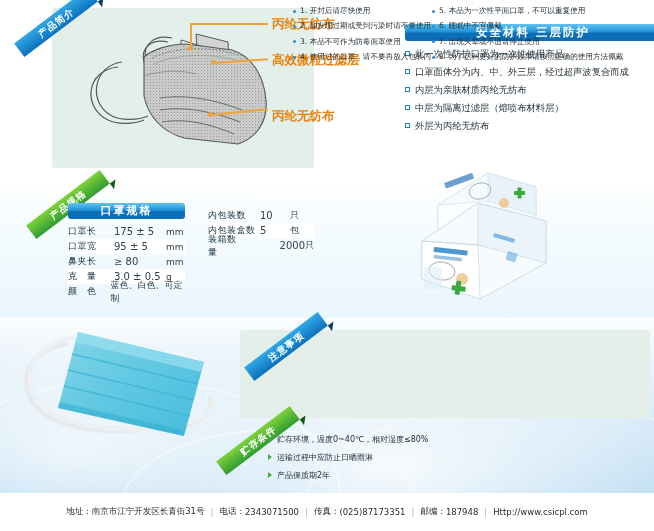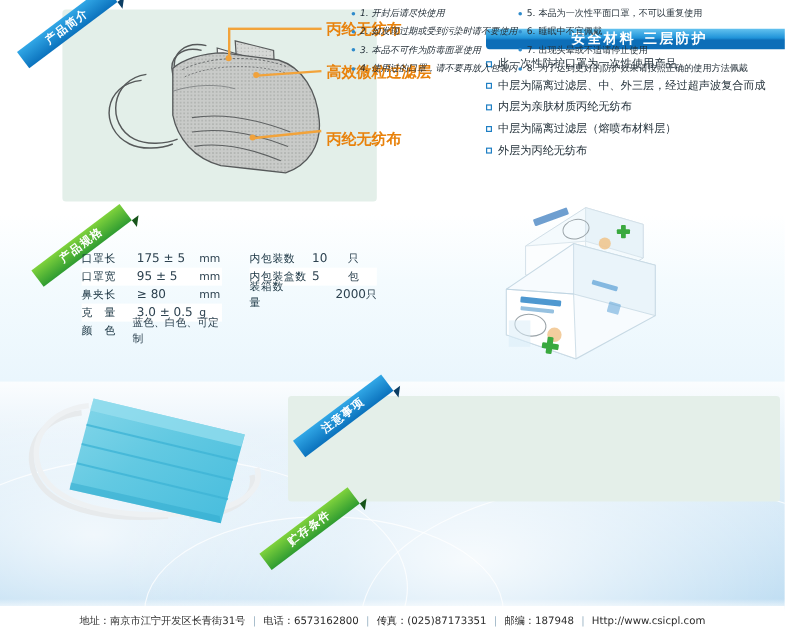--- a/index.html
+++ b/index.html
@@ -119,21 +119,21 @@
     white-space: nowrap;
   }
   .tri-bullet {
     width: 0; height: 0; margin-top: 2px; flex: 0 0 auto;
     border-left: 4px solid #4aa64d;
     border-top: 3px solid transparent;
     border-bottom: 3px solid transparent;
   }
   
   #footer {
-    position: absolute; left: 0; bottom: 0; width: 654px; height: 26px;
+    position: absolute; left: 0; bottom: 0; width: 654px; height: 38px;
     background: #ffffff;
     display: flex; align-items: center; justify-content: center;
   }
   #footer-line { display: flex; align-items: center; font-size: 8.5px; color: #2b2b2b; }
   .foot-sep { color: #9bb4c4; margin: 0 6px; }
   
   #boxes-photo { position: absolute; left: 418px; top: 163px; width: 186px; height: 142px; }
   #mask-photo { position: absolute; left: 8px; top: 318px; width: 232px; height: 132px; }
 </style>
 </head>
@@ -198,41 +198,42 @@
   <div class="ribbon blue" style="left:10px;top:14px;">产品简介</div>
 
   <div id="safety-panel">
     <div id="safety-title" class="bar-title">安全材料  三层防护</div>
     <div class="safety-item">
       <span class="sq-bullet"></span>
       <span>此一次性防护口罩为一次性使用产品</span>
     </div>
     <div class="safety-item">
       <span class="sq-bullet"></span>
-      <span>中层为隔离过滤层、中、外三层，经过超声波复合而成</span>
+      <span>口罩面体分为内、中、外三层，经过超声波复合而成</span>
     </div>
     <div class="safety-item">
       <span class="sq-bullet"></span>
       <span>内层为亲肤材质丙纶无纺布</span>
     </div>
     <div class="safety-item">
       <span class="sq-bullet"></span>
       <span>中层为隔离过滤层（熔喷布材料层）</span>
     </div>
     <div class="safety-item">
       <span class="sq-bullet"></span>
       <span>外层为丙纶无纺布</span>
     </div>
   </div>
 
   <div id="spec-band"></div>
 
   <div class="ribbon green" style="left:22px;top:196px;">产品规格</div>
 
   <div class="spec-table" style="left:68px;top:203px;width:117px;">
+    <div class="bar-title">口罩规格</div>
     <div style="margin-top:5px;">
       <div class="spec-row">
         <span class="spec-k">口罩长</span>
         <span class="spec-v">175 ± 5</span>
         <span class="spec-u">mm</span>
       </div>
       <div class="spec-row alt">
         <span class="spec-k">口罩宽</span>
         <span class="spec-v">95 ± 5</span>
         <span class="spec-u">mm</span>
@@ -306,21 +307,21 @@
       <rect x="76" y="70" width="22" height="4" rx="1" transform="rotate(16 76 70)" fill="#3f8fce" opacity="0.6"></rect>
       <rect x="90" y="88" width="10" height="9" rx="1" transform="rotate(16 90 88)" fill="#4e9ad4" opacity="0.5"></rect>
       <path d="M4 78 L 60 82" fill="none" stroke="#bcd3e1" stroke-width="0.7"></path>
       <rect x="6" y="104" width="18" height="22" fill="#daecf7" opacity="0.55"></rect>
     </g>
   </svg>
 
   <div id="notes-panel"></div>
   <div class="ribbon blue" style="left:240px;top:338px;">注意事项</div>
 
-  <div class="note-col" style="left:293px;font-style:italic;">
+  <div class="note-col" style="left:293px;">
     <div class="note-item">
       <span class="dot-bullet"></span>
       <span>1. 开封后请尽快使用</span>
     </div>
     <div class="note-item">
       <span class="dot-bullet"></span>
       <span>2. 如发现过期或受到污染时请不要使用</span>
     </div>
     <div class="note-item">
       <span class="dot-bullet"></span>
@@ -370,28 +371,42 @@
     <path d="M64 36 L 190 66" stroke="#3fb4d6" stroke-width="1.6" fill="none" opacity="0.8"></path>
     <path d="M60 52 L 186 82" stroke="#3fb4d6" stroke-width="1.6" fill="none" opacity="0.8"></path>
     <path d="M56 68 L 182 98" stroke="#3fb4d6" stroke-width="1.6" fill="none" opacity="0.8"></path>
 
     <path d="M70 14 L 196 44 L 193 54 L 67 24 Z" fill="#9ae0ef" opacity="0.7"></path>
     <path d="M50 90 L 176 118 L 175 112 L 51 84 Z" fill="#2fa9cd" opacity="0.5"></path>
   </svg>
 
   <div class="ribbon green" style="left:212px;top:432px;">贮存条件</div>
 
+  <div id="storage-list">
+    <div class="storage-item">
+      <span class="tri-bullet"></span>
+      <span>贮存环境，温度0~40℃，相对湿度≤80%</span>
+    </div>
+    <div class="storage-item">
+      <span class="tri-bullet"></span>
+      <span>运输过程中应防止日晒雨淋</span>
+    </div>
+    <div class="storage-item">
+      <span class="tri-bullet"></span>
+      <span>产品保质期2年</span>
+    </div>
+  </div>
 
   <div id="footer">
     <div id="footer-line">
       <span>地址：</span>
       <span>南京市江宁开发区长青街31号</span>
       <span class="foot-sep">|</span>
       <span>电话：</span>
-      <span>6573162800</span>
+      <span>2343071500</span>
       <span class="foot-sep">|</span>
       <span>传真：</span>
       <span>(025)87173351</span>
       <span class="foot-sep">|</span>
       <span>邮编：</span>
       <span>187948</span>
       <span class="foot-sep">|</span>
       <span>Http://www.csicpl.com</span>
     </div>
   </div>

